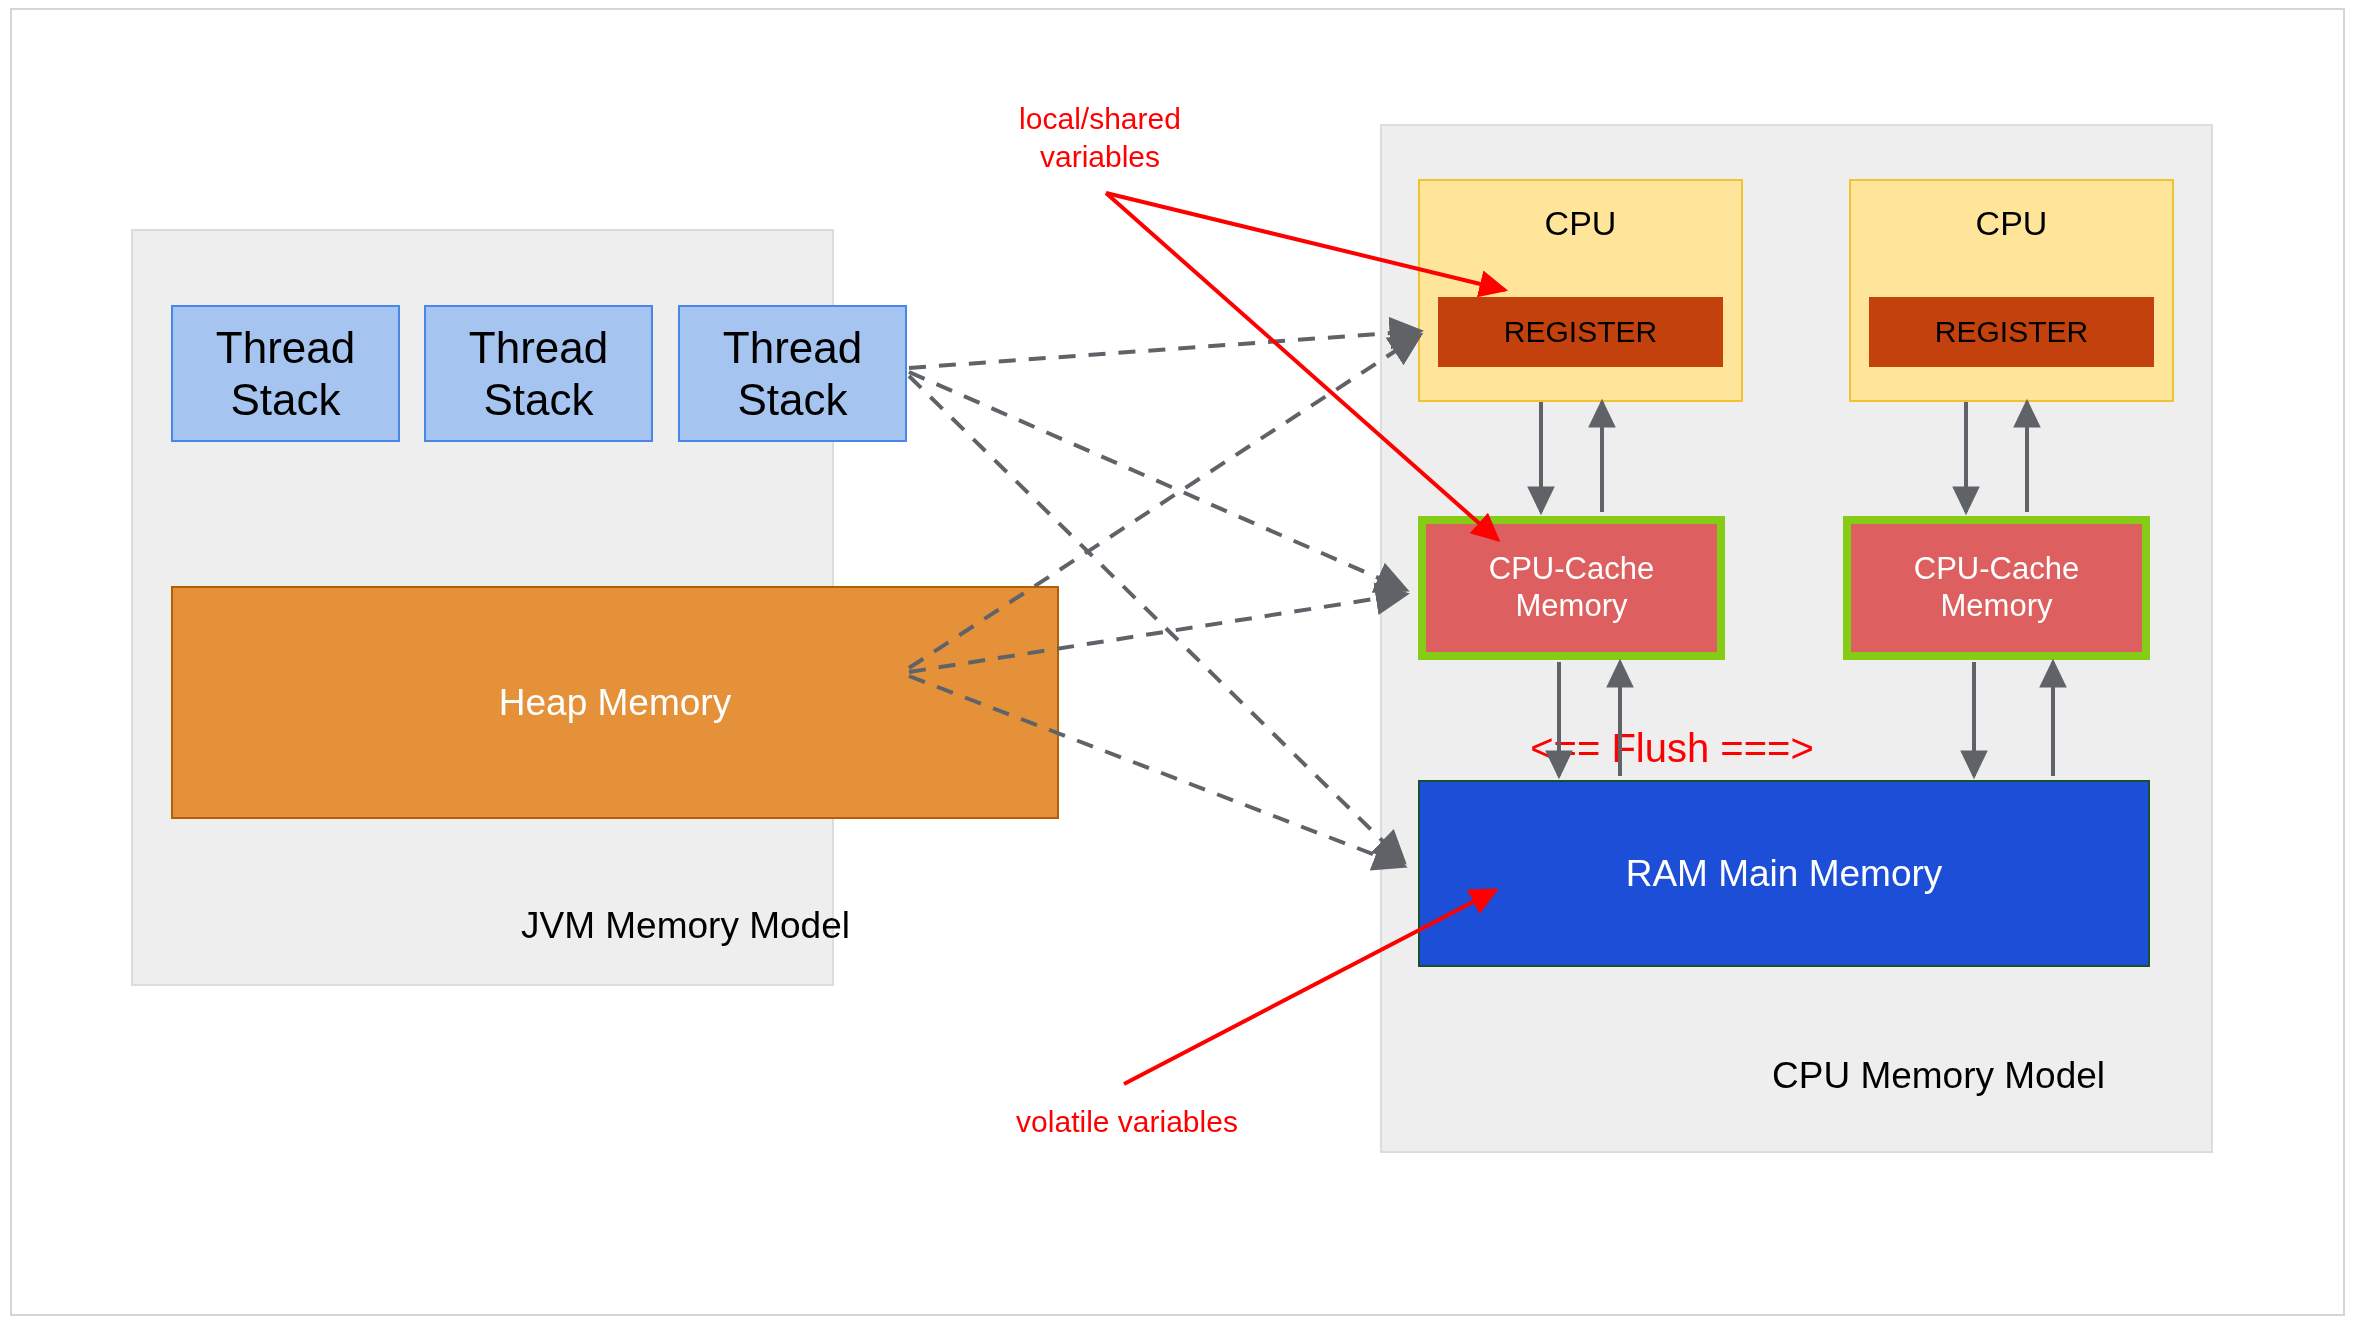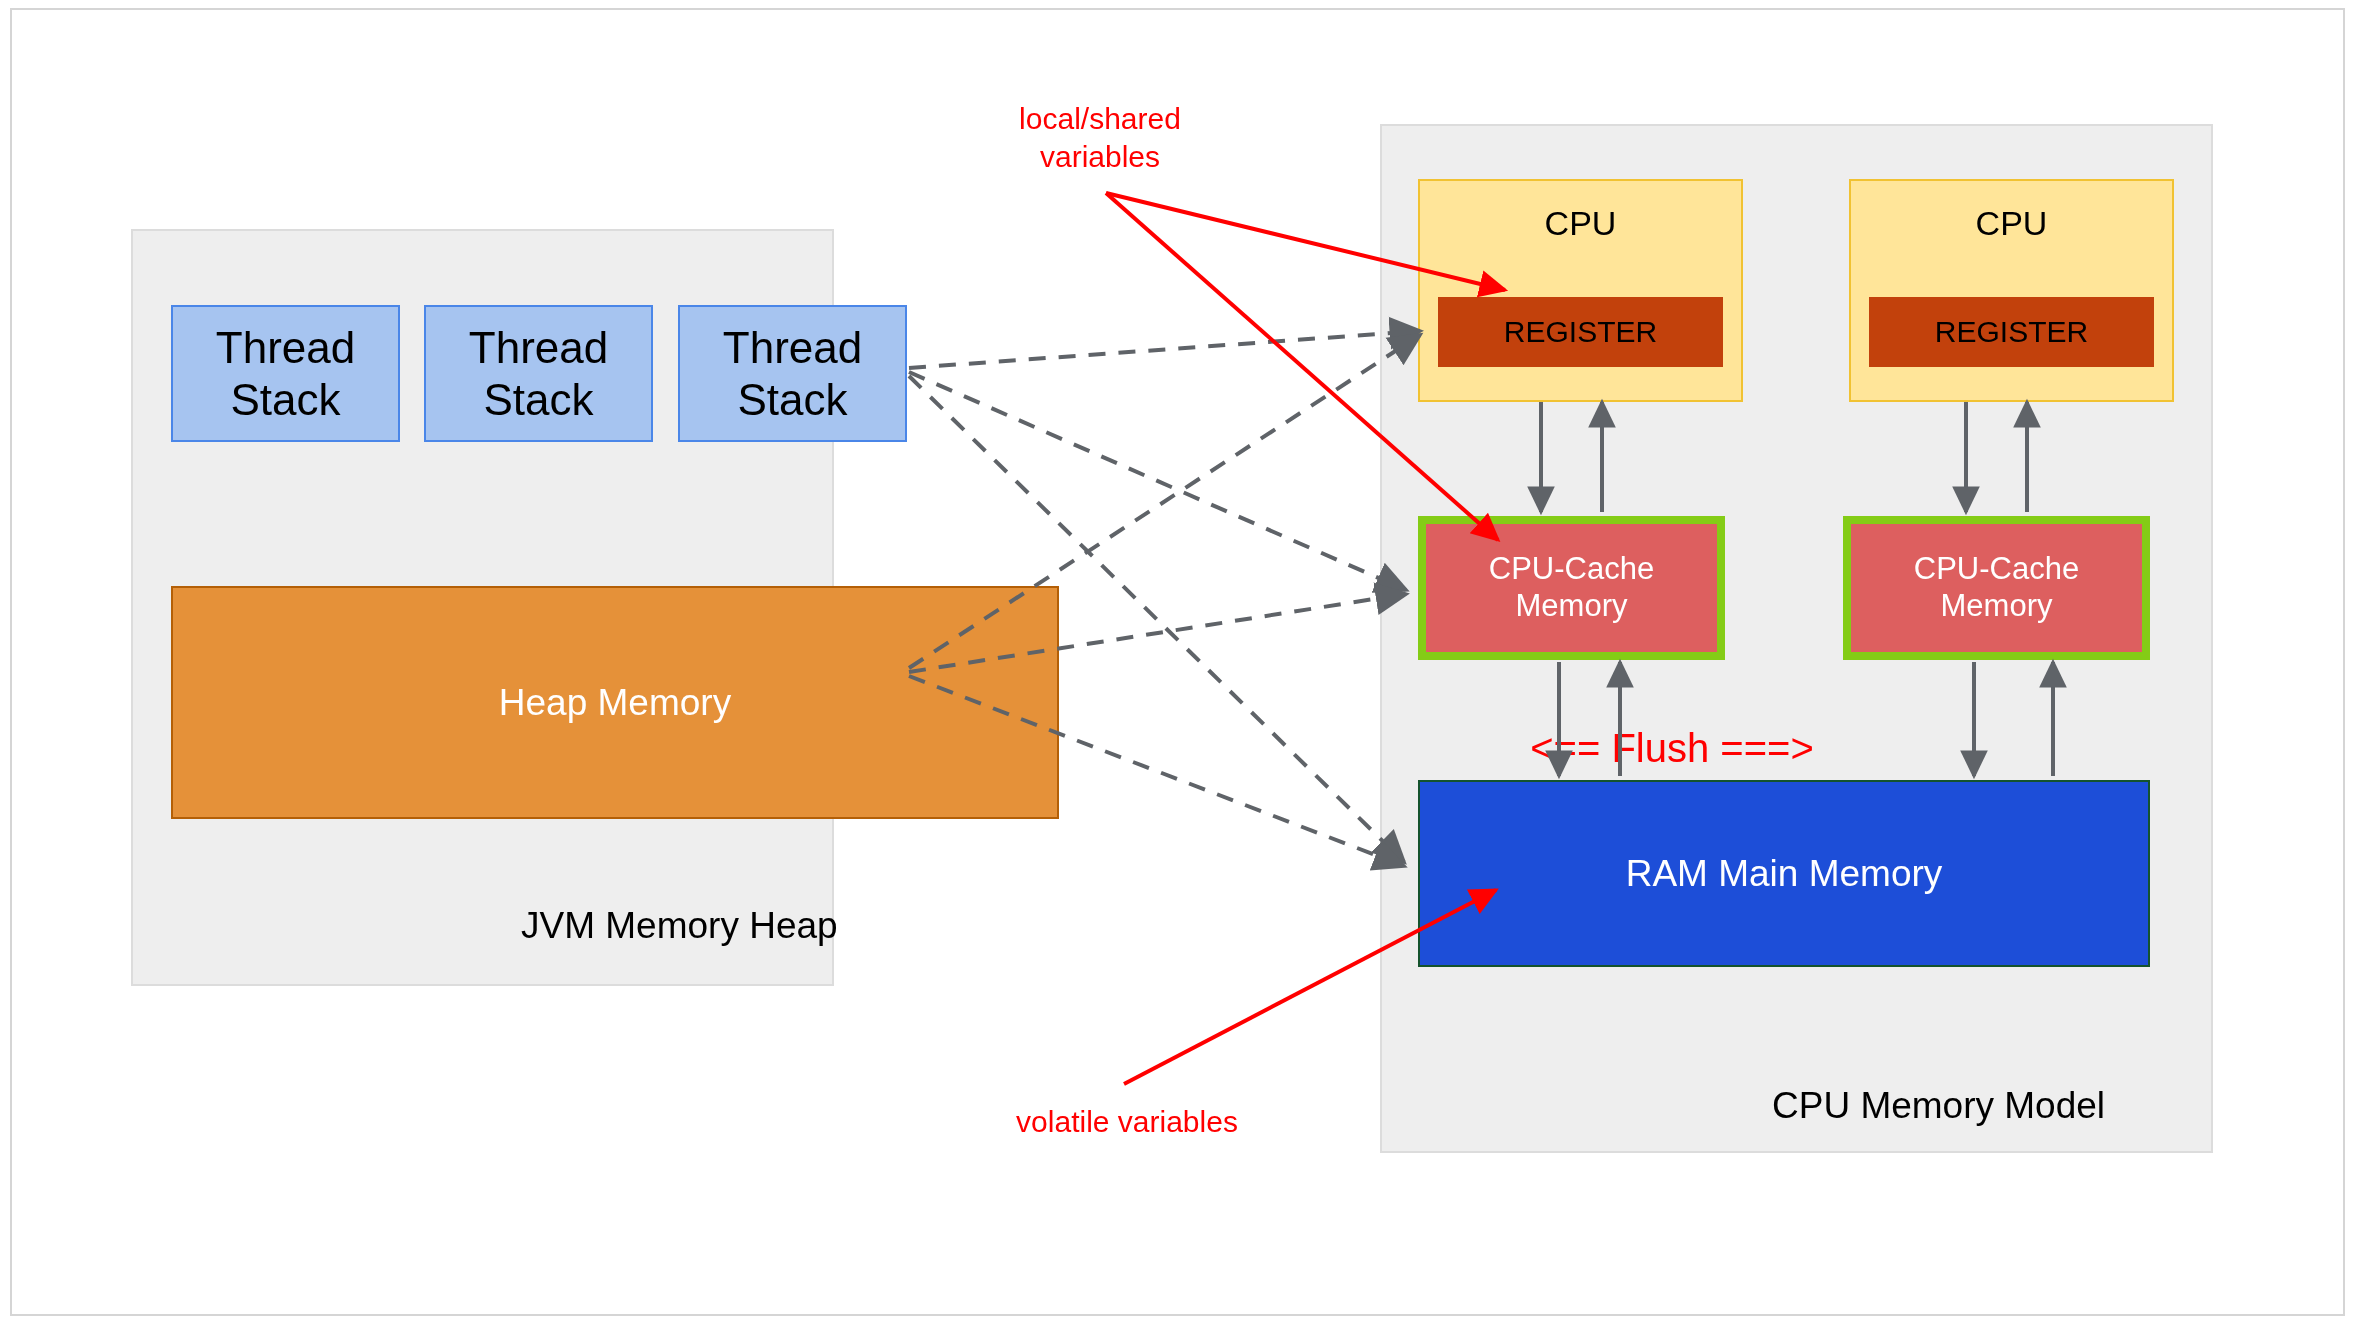--- a/index.html
+++ b/index.html
@@ -131,21 +131,21 @@
   </div>
 
   <div class="node thread-stack" style="left:678px; top:305px; width:229px; height:137px;">
     <span>Thread<br>Stack</span>
   </div>
 
   <div class="node heap" style="left:171px; top:554px; width:888px; height:233px;margin-top:32px;">
     <span>Heap Memory</span>
   </div>
 
-  <div class="panel-label" style="left:521px; top:905px;">JVM Memory Heap</div>
+  <div class="panel-label" style="left:521px; top:905px;">JVM Memory Model</div>
 
   <div class="panel" style="left:1380px; top:124px; width:833px; height:1029px;"></div>
 
   <div class="node cpu" style="left:1418px; top:179px; width:325px; height:223px;">
     <span>CPU</span>
   </div>
   <div class="node register" style="left:1438px; top:297px; width:285px; height:70px;">
     <span>REGISTER</span>
   </div>
 
@@ -160,21 +160,21 @@
     <span>CPU-Cache<br>Memory</span>
   </div>
   <div class="node cache" style="left:1843px; top:516px; width:307px; height:144px;">
     <span>CPU-Cache<br>Memory</span>
   </div>
 
   <div class="node ram" style="left:1418px; top:780px; width:732px; height:187px;">
     <span>RAM Main Memory</span>
   </div>
 
-  <div class="panel-label" style="left:1772px; top:1055px;margin-top:30px;">CPU Memory Model</div>
+  <div class="panel-label" style="left:1772px; top:1055px;">CPU Memory Model</div>
 
   <div class="annotation flush" style="left:1672px; top:723px; transform:translateX(-50%);">&lt;== Flush ===&gt;</div>
 
   <div class="annotation" style="left:1127px; top:1103px; transform:translateX(-50%); width:360px;">volatile variables</div>
 
   <div class="annotation" style="left:1100px; top:100px; transform:translateX(-50%); width:360px;">local/shared<br>variables</div>
 
   <svg class="overlay" viewBox="0 0 2354 1324">
     <defs>
       <marker id="grayArrow" markerWidth="9" markerHeight="9" refX="7.6" refY="4.5" orient="auto" markerUnits="strokeWidth">

